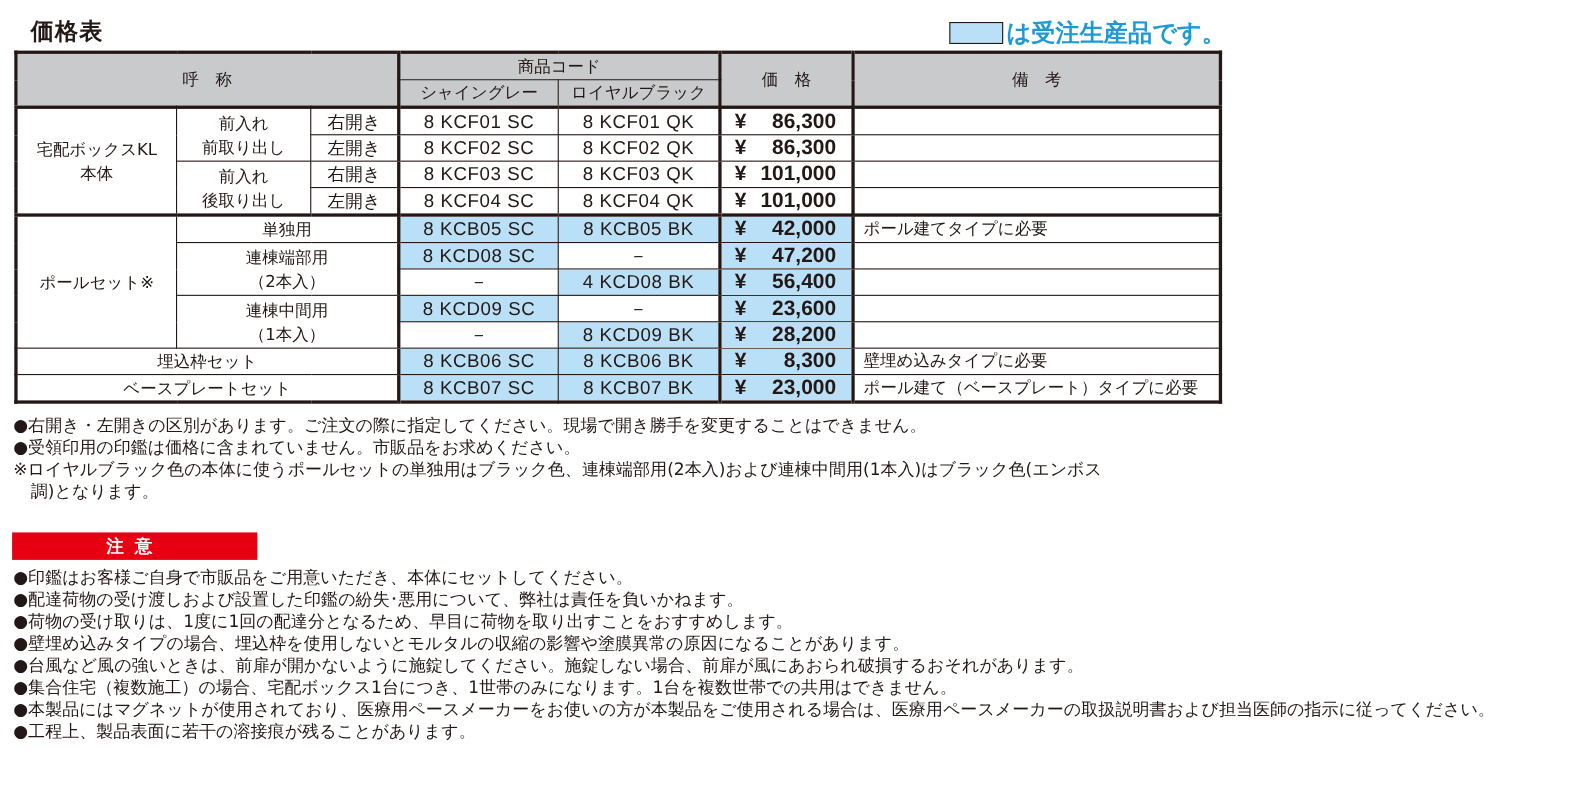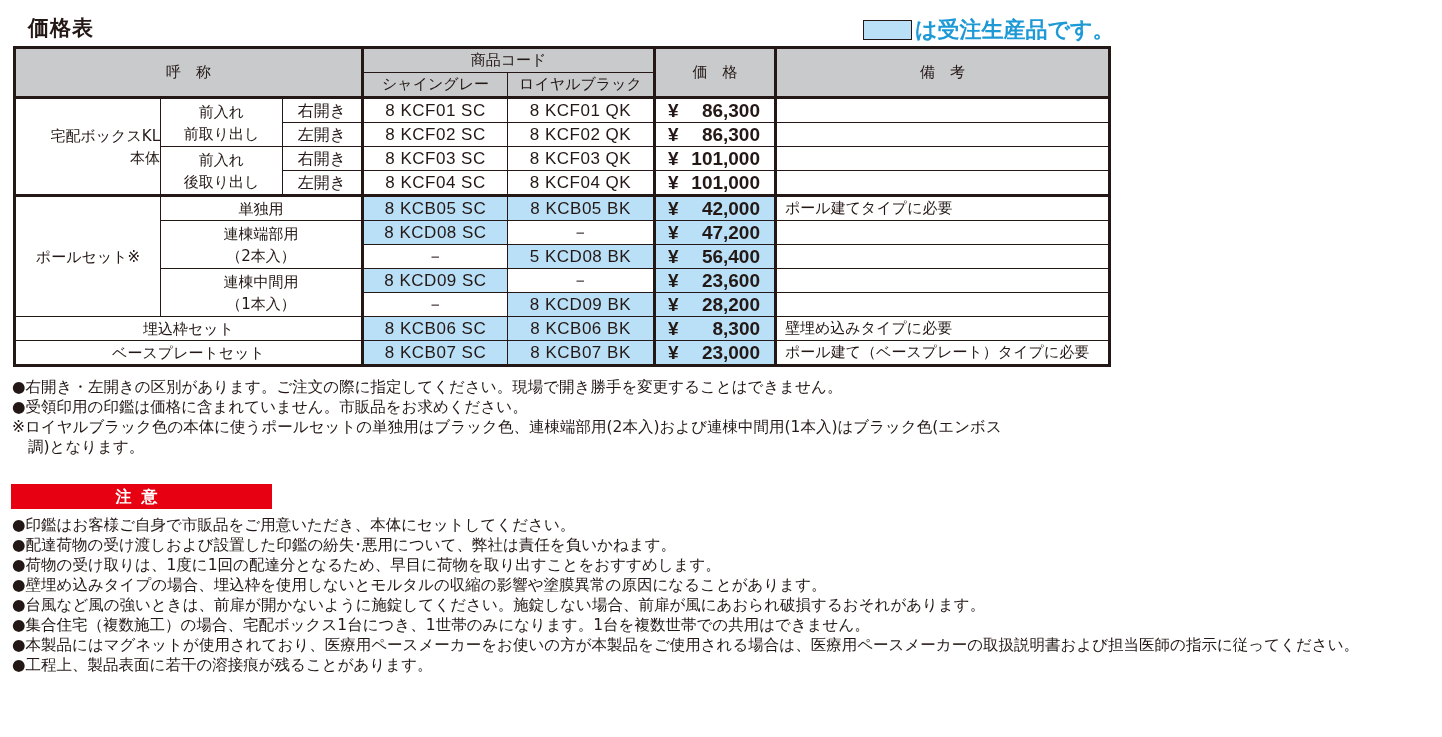--- a/index.html
+++ b/index.html
@@ -21,21 +21,21 @@
   .code { font-family:"Liberation Sans", sans-serif; font-size:17px; letter-spacing:0.5px; }
   .price-cell { font-family:"Liberation Sans", sans-serif; font-weight:bold !important; font-size:19px; text-align:right !important; padding-right:14px !important; position:relative; }
   .yen { position:absolute; left:12px; }
   .note-cell { text-align:left !important; padding-left:8px !important; font-size:15px; }
   .name-cell { font-size:15px; line-height:22px !important; }
 
   .notes { position:absolute; left:12px; top:377px; font-size:15.5px; line-height:20px; }
   .notes div { white-space:nowrap; }
   .notes .indent { padding-left:16px; }
 
-  .caution-bar { position:absolute; left:11px; top:484px; width:261px; height:25px; background:#e60012; color:#fff;
+  .caution-bar { position:absolute; left:11px; top:484px; width:223px; height:25px; background:#e60012; color:#fff;
                  font-weight:bold; font-size:16px; text-align:center; line-height:25px; letter-spacing:10px; }
   .caution { position:absolute; left:12px; top:515px; font-size:15.5px; line-height:20px; }
   .caution div { white-space:nowrap; }
 </style>
 </head>
 <body>
 
 <div class="title">価格表</div>
 
 <div class="legend">
@@ -59,21 +59,21 @@
     <th colspan="2">商品コード</th>
     <th rowspan="2" class="thick-r thick-b" style="border-left:3px solid #231815;">価　格</th>
     <th rowspan="2" class="thick-b">備　考</th>
   </tr>
   <tr>
     <th class="thick-b">シャイングレー</th>
     <th class="thick-b">ロイヤルブラック</th>
   </tr>
 
   <tr>
-    <td rowspan="4" class="name-cell thick-b" style="vertical-align:top;padding-top:26px;text-align:right;">
+    <td rowspan="4" class="name-cell thick-b" style="vertical-align:top;padding-top:26px;">
       <div>宅配ボックスKL</div>
       <div>本体</div>
     </td>
     <td rowspan="2" class="name-cell">
       <div>前入れ</div>
       <div>前取り出し</div>
     </td>
     <td class="thick-r">右開き</td>
     <td class="code">8 KCF01 SC</td>
     <td class="code">8 KCF01 QK</td>
@@ -119,21 +119,21 @@
       <div>連棟端部用</div>
       <div>（2本入）</div>
     </td>
     <td class="code blue">8 KCD08 SC</td>
     <td class="code">－</td>
     <td class="price-cell thick-r blue" style="border-left:3px solid #231815;"><span class="yen">¥</span><span>47,200</span></td>
     <td class="note-cell"></td>
   </tr>
   <tr>
     <td class="code">－</td>
-    <td class="code blue">5 KCD08 BK</td>
+    <td class="code blue">4 KCD08 BK</td>
     <td class="price-cell thick-r blue" style="border-left:3px solid #231815;"><span class="yen">¥</span><span>56,400</span></td>
     <td class="note-cell"></td>
   </tr>
   <tr>
     <td colspan="2" rowspan="2" class="name-cell thick-r">
       <div>連棟中間用</div>
       <div>（1本入）</div>
     </td>
     <td class="code blue">8 KCD09 SC</td>
     <td class="code">－</td>

